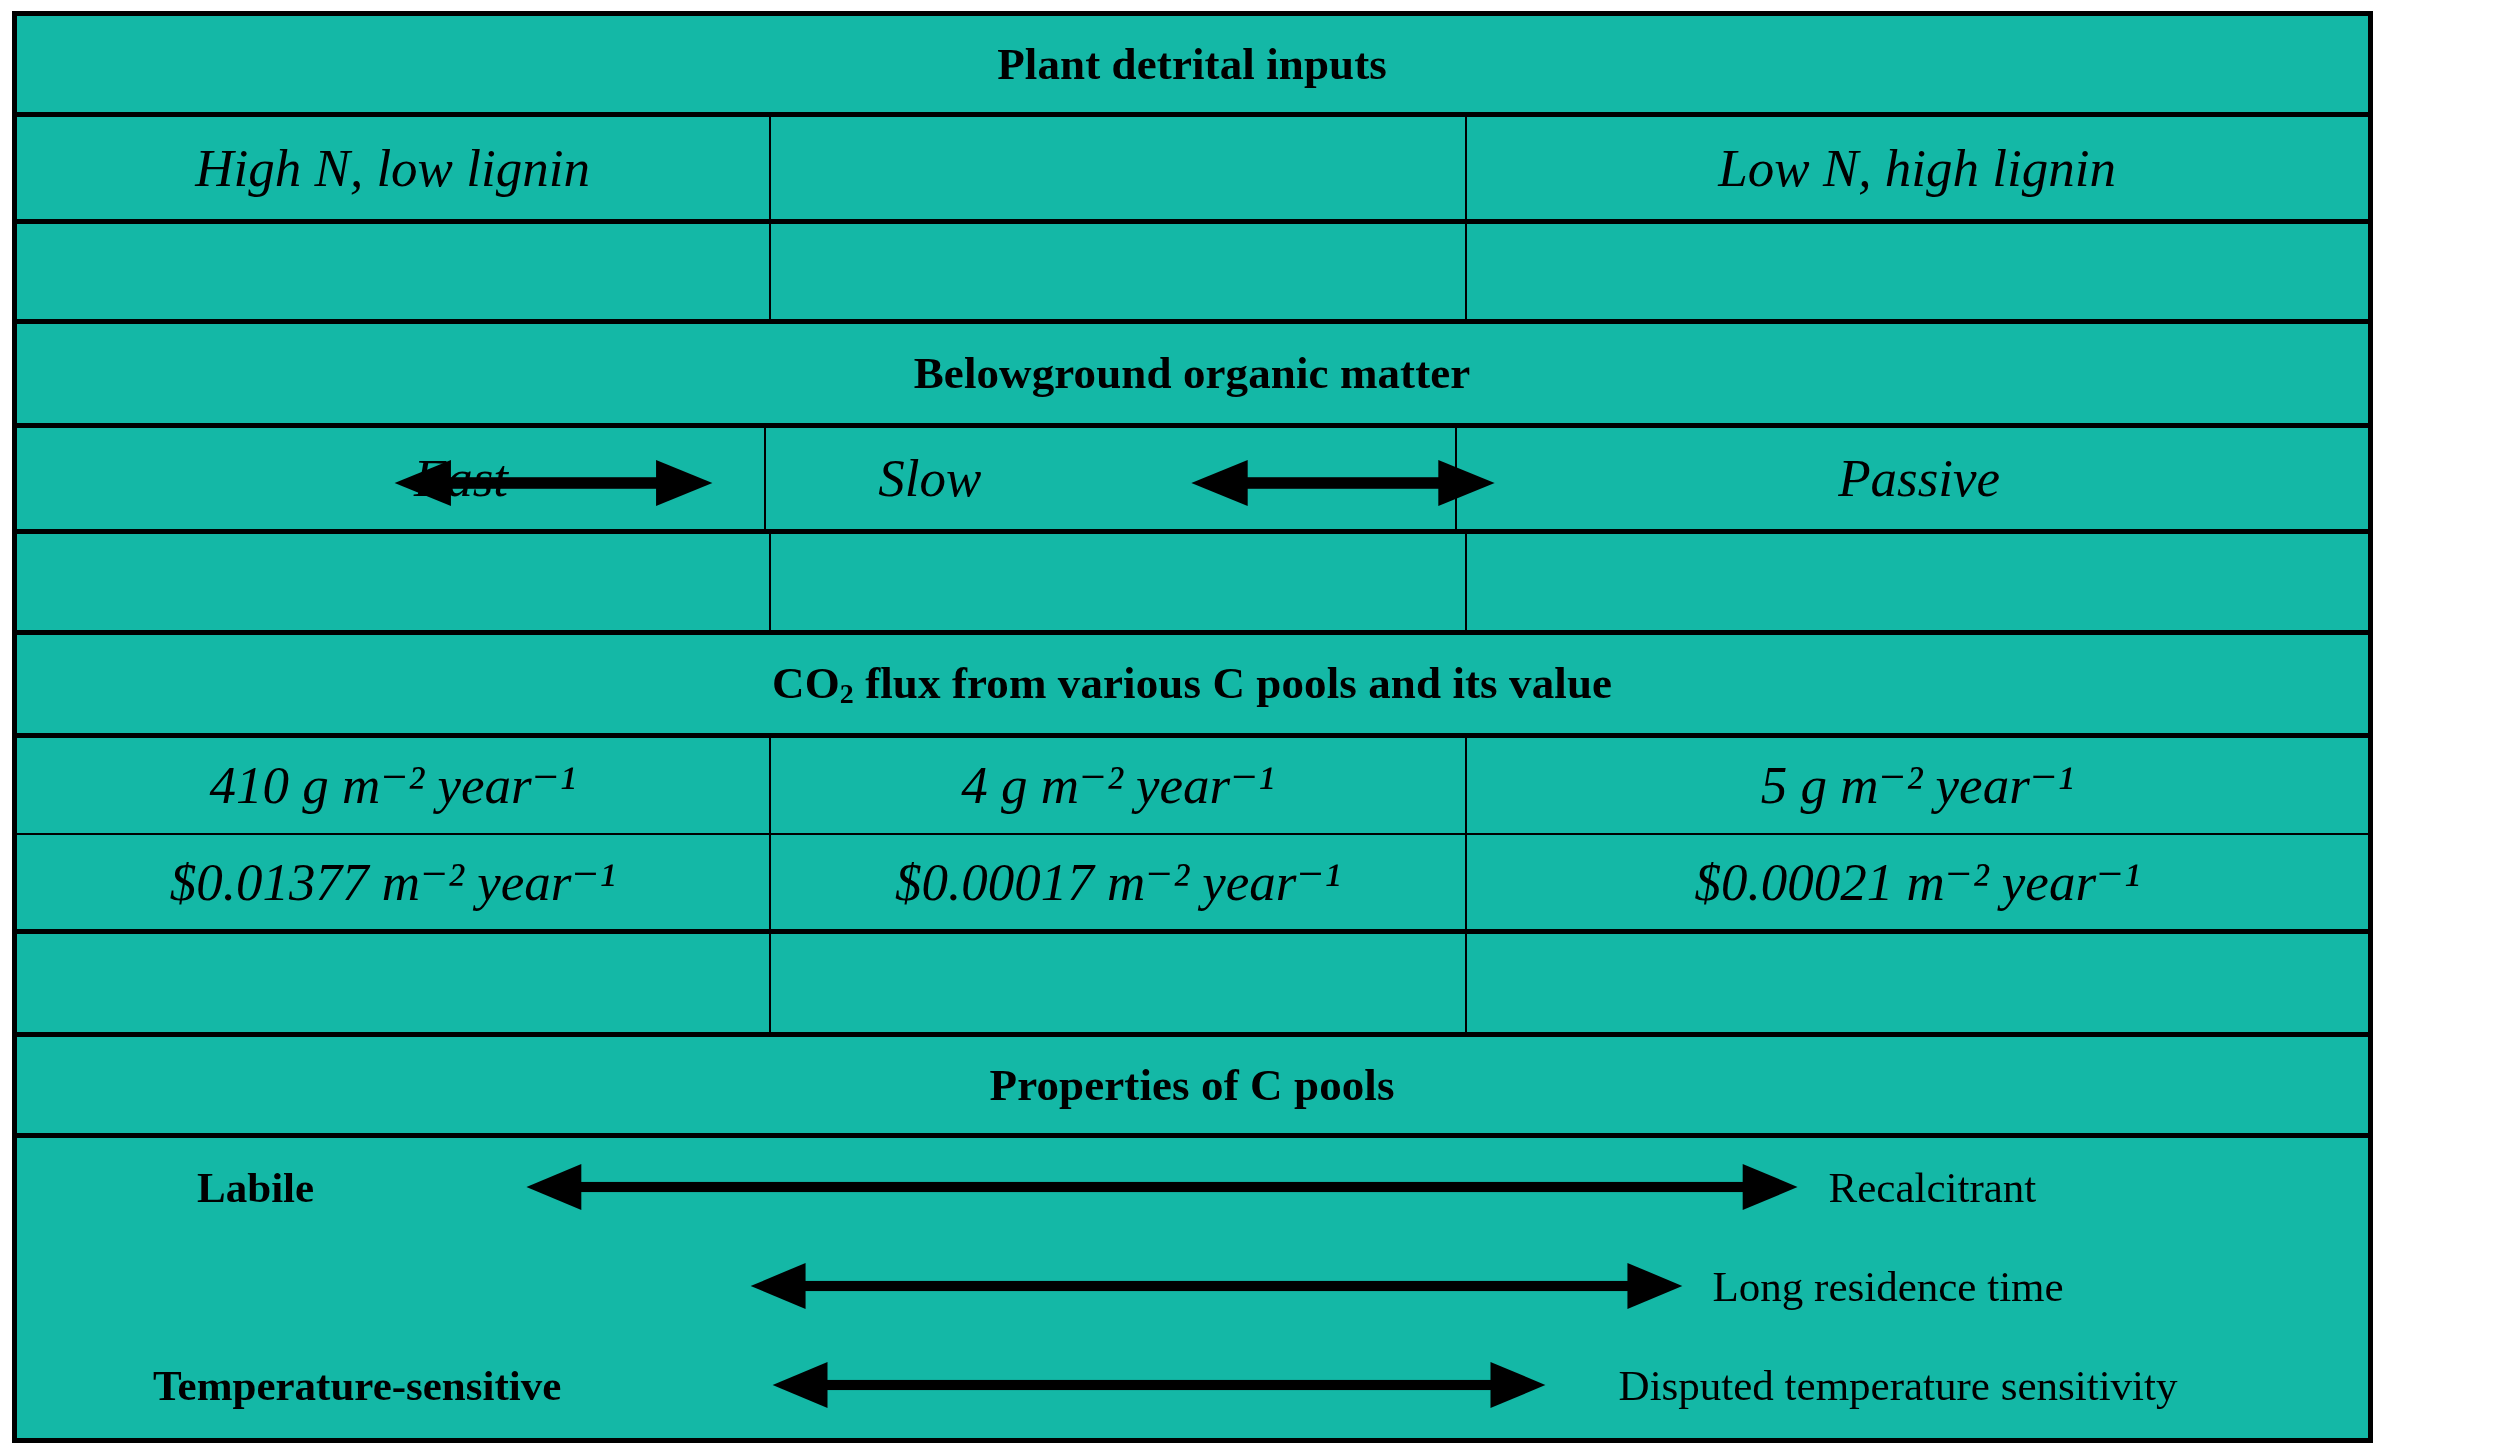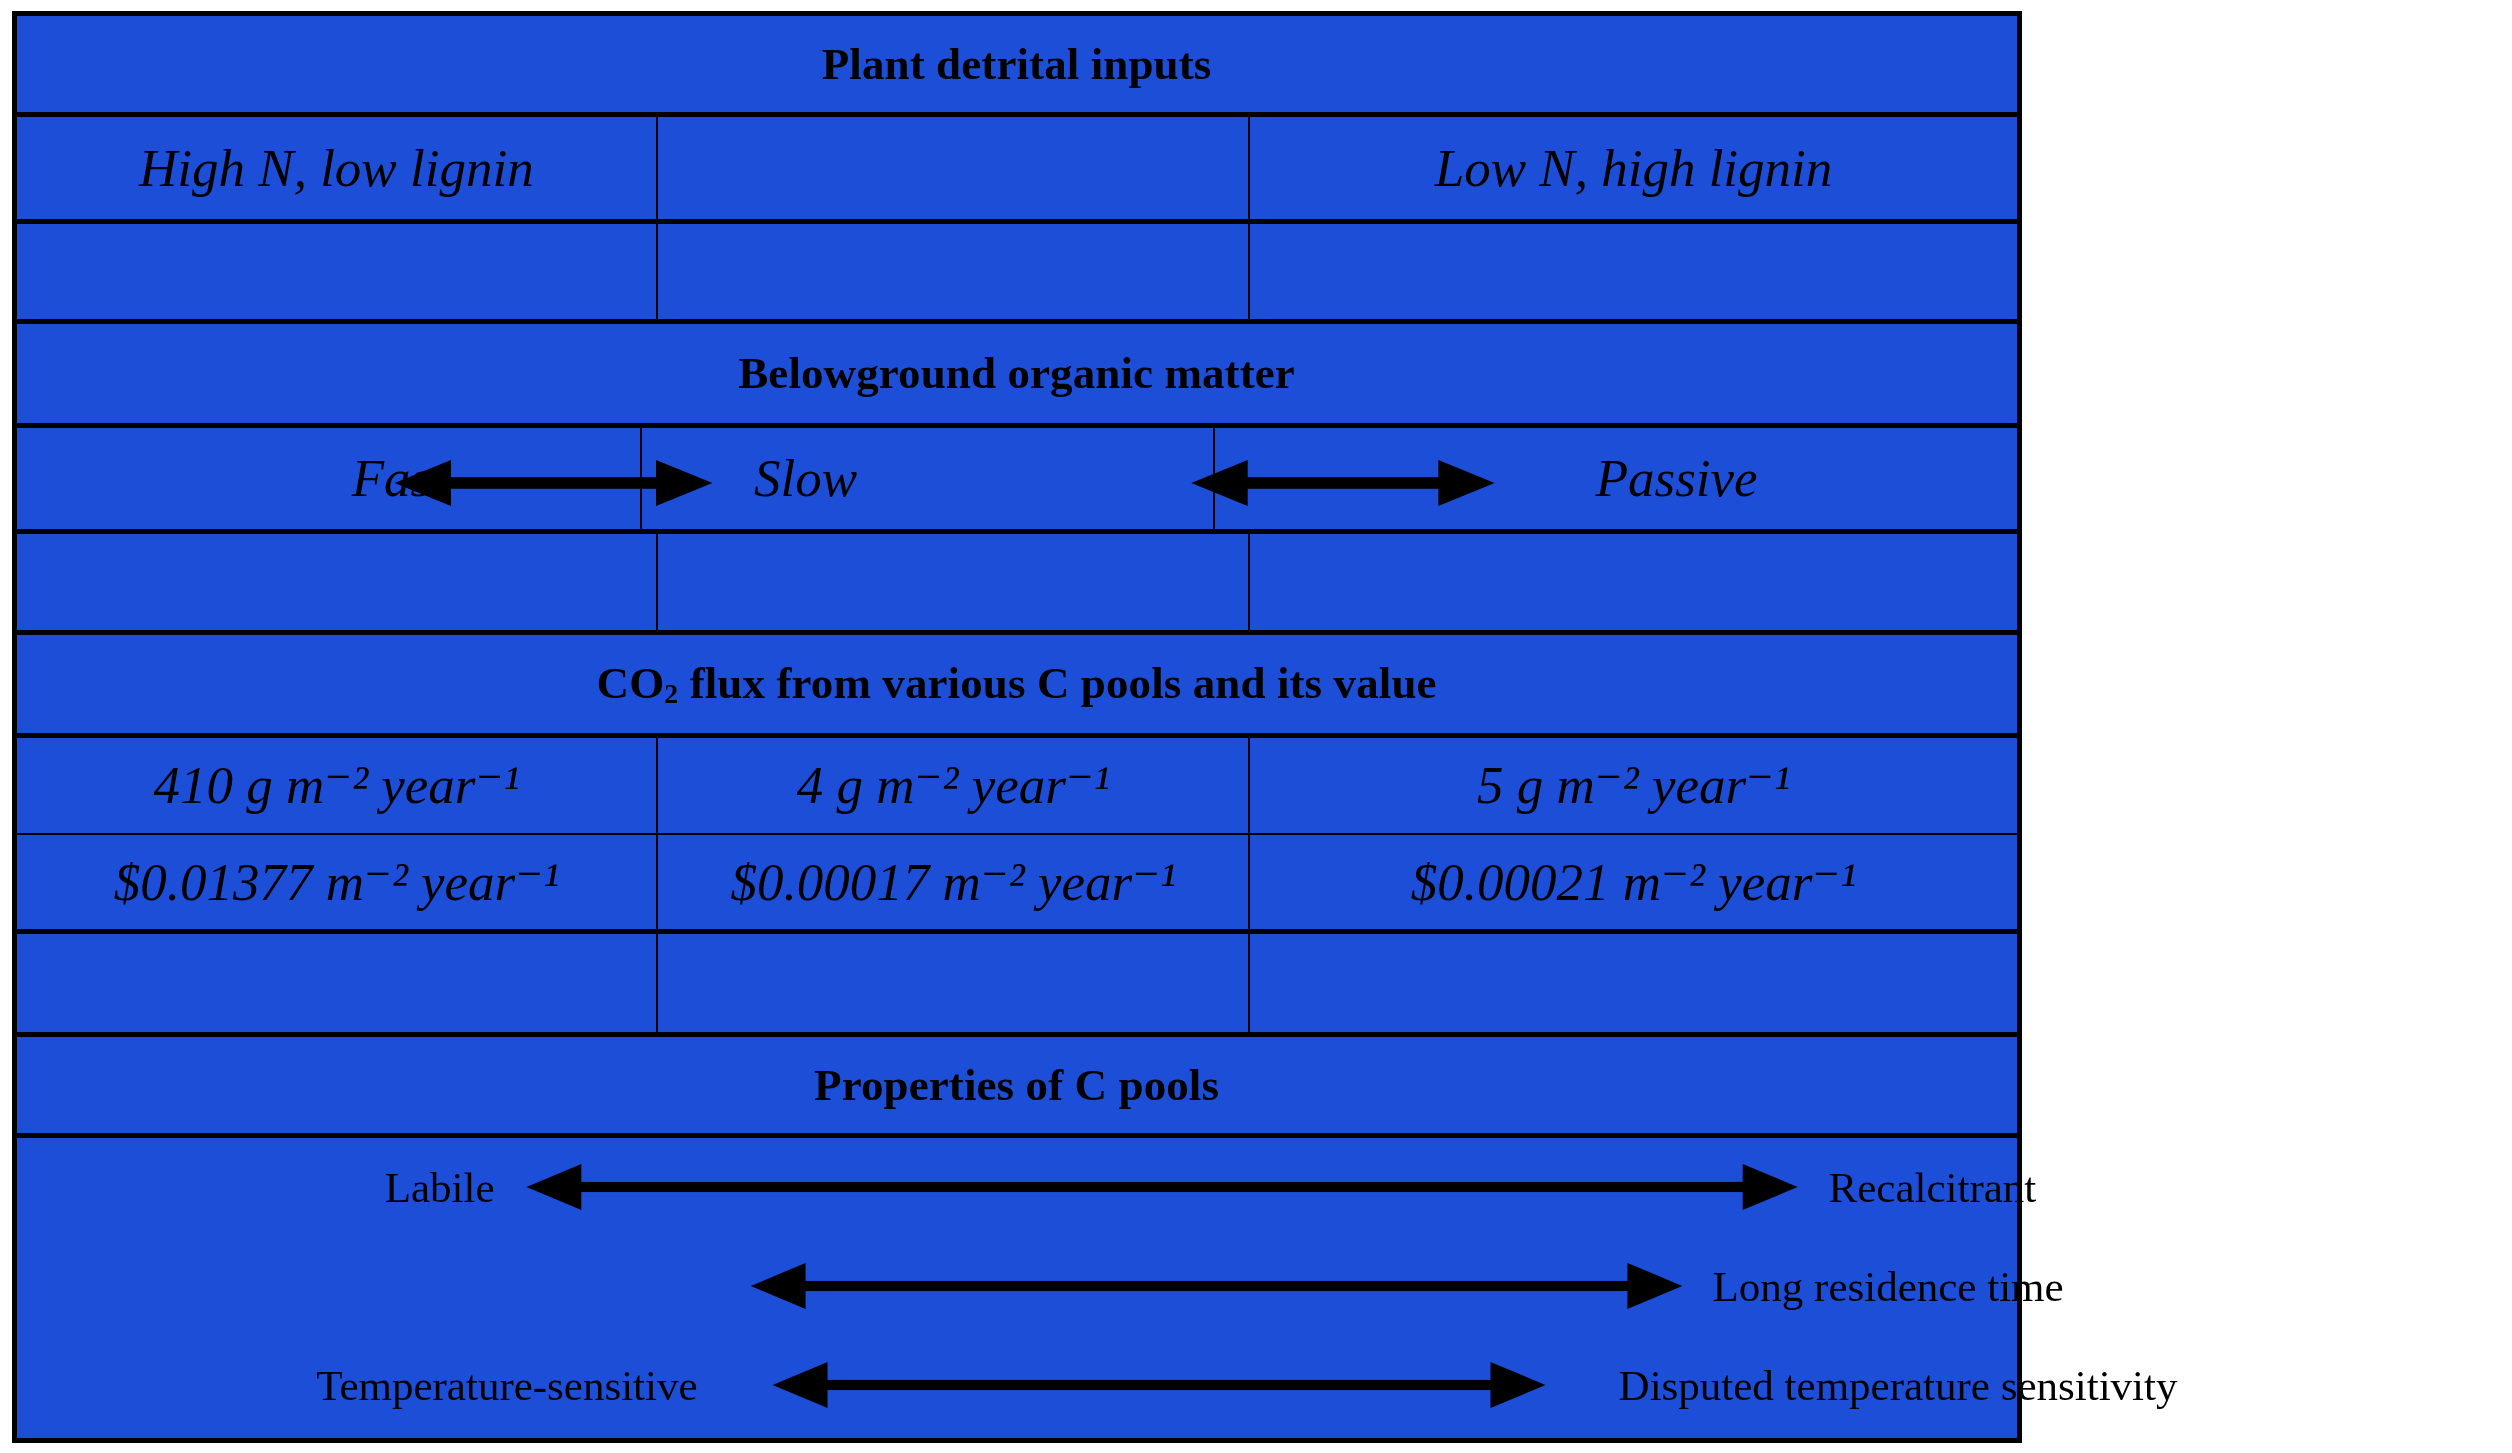--- a/index.html
+++ b/index.html
@@ -1,20 +1,20 @@
 <!DOCTYPE html>
 <html style="font-size:11.6px"><head>
 <meta charset="utf-8">
 <style>
   html,body{margin:0;padding:0;background:#ffffff;}
   body{font-family:"Liberation Serif","DejaVu Serif",serif;color:#000;}
   #page{position:relative;width:2512px;height:1454px;background:#fff;overflow:hidden;}
 
-  .table{position:absolute;left:11.6px;top:11px;width:2010px;height:1432px;
-         border:5px solid #000;box-sizing:border-box;background:#1d4ed8;}
+  .table{position:absolute;left:11.6px;top:11px;width:2361px;height:1432px;
+         border:5px solid #000;box-sizing:border-box;background:#14b8a6;}
 
   .row{position:relative;width:100%;box-sizing:border-box;display:flex;}
   .row.sep-heavy{border-bottom:5px solid #000;}
   .row.sep-light{border-bottom:2.9px solid #000;}
 
   .banner{display:flex;align-items:center;justify-content:center;width:100%;
           box-sizing:border-box;font-weight:bold;}
   .banner .txt{font-size:45px;letter-spacing:0.1px;line-height:1;}
 
   .cell{display:flex;align-items:center;justify-content:center;box-sizing:border-box;
@@ -28,21 +28,21 @@
   
   .overlay{position:absolute;left:0;top:0;width:100%;height:100%;pointer-events:none;}
 
   
   .arrow{position:absolute;}
 
   
   .propblock{position:relative;width:100%;box-sizing:border-box;}
   .propline{position:relative;width:100%;display:flex;align-items:center;}
   .propline .lab{font-size:43px;line-height:1;white-space:nowrap;position:absolute;}
-  .lab-left{text-align:right;}
+  .lab-left{text-align:center;font-weight:bold;}
   .lab-right{text-align:left;}
 
   sub{font-size:0.62em;vertical-align:-0.18em;}
 </style>
 </head>
 <body>
 
 <div id="page">
   <div class="table">
 

